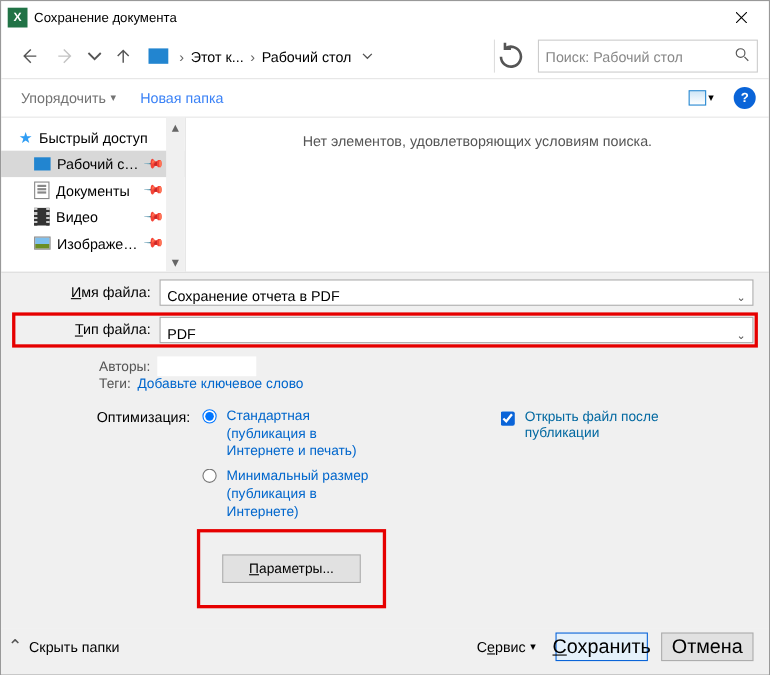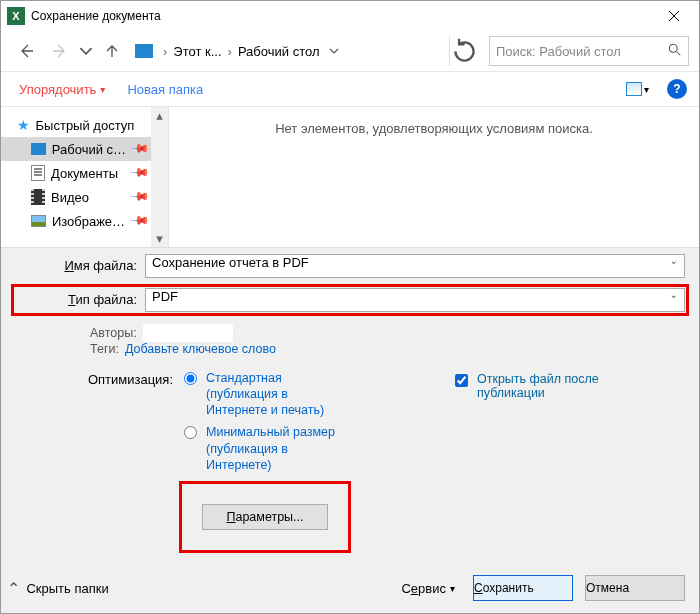--- a/index.html
+++ b/index.html
@@ -15,21 +15,21 @@
   .navbtn svg { width:16px; height:16px; }
   .breadcrumb { flex: 1; height: 30px; display: flex; align-items: center; padding: 0 0 0 4px; font-size: 13px; color: #000; gap:2px; }
   .breadcrumb .pcicon { width:18px; height:14px; background:#2285d0; margin-right:4px;}
   .breadcrumb .sep { color:#666; padding:0 4px; }
   .breadcrumb .bcdrop{ width:26px; display:flex; justify-content:center; color:#666; }
   .refresh { width:30px; height:30px; display:flex; align-items:center; justify-content:center; color:#555; cursor:pointer; border-left:1px solid #ddd; }
   .searchbox { width: 200px; height: 30px; border: 1px solid #ccc; display: flex; align-items: center; padding: 0 6px; font-size: 13px; color: #888; margin-left:6px;}
   .searchbox span:first-child { flex:1; }
   .searchbox .sicon{ color:#555; }
   .toolbar { height: 36px; border-top:1px solid #e5e5e5; border-bottom:1px solid #e5e5e5; display: flex; align-items: center; padding: 0 12px; font-size: 13px; }
-  .toolbar .org { color: #ef4444; padding:4px 6px; display:flex; align-items:center; gap:4px; cursor:pointer;}
+  .toolbar .org { color: #737373; padding:4px 6px; display:flex; align-items:center; gap:4px; cursor:pointer;}
   .toolbar .nf { color: #3b82f6; margin-left: 16px; cursor:pointer;}
   .toolbar .right { margin-left:auto; display:flex; align-items:center; gap:18px;}
   .toolbar .viewbtn { display:flex; align-items:center; gap:2px; cursor:pointer;}
   .toolbar .viewbox{ width:16px; height:14px; border:1px solid #2285d0; background:linear-gradient(#cfe6f7,#fff);}
   .toolbar .help { width:20px; height:20px; border-radius:50%; background:#0a64d8; color:#fff; display:flex; align-items:center; justify-content:center; font-size:12px; font-weight:bold; cursor:pointer;}
   .body { flex: 1; display: flex; min-height:0; }
   .sidebar { width: 168px; border-right: 1px solid #e5e5e5; position:relative; font-size:13px; padding-top:6px;}
   .sidebar .scrollgut{ position:absolute; right:0; top:0; bottom:0; width:17px; background:#f0f0f0;}
   .sidebar .sbtn{ position:absolute; right:0; width:17px; height:17px; background:#f0f0f0; display:flex; align-items:center; justify-content:center; color:#666;}
   .sidebar .sbtn.top{top:0;} .sidebar .sbtn.bot{bottom:0;}
@@ -42,21 +42,21 @@
   .docicon::after{content:"";position:absolute;left:2px;top:2px;right:2px;height:2px;background:#888;box-shadow:0 3px 0 #888,0 6px 0 #888;}
   .videoicon{ width:14px; height:16px; background:#333; position:relative;}
   .videoicon::before,.videoicon::after{content:"";position:absolute;top:0;bottom:0;width:3px;background:repeating-linear-gradient(#ccc,#ccc 2px,#333 2px,#333 4px);}
   .videoicon::before{left:0;} .videoicon::after{right:0;}
   .imgicon{ width:16px; height:12px; background:linear-gradient(#7ec0ee,#7ec0ee 60%,#6b8e23 60%); border:1px solid #888;}
   .pin{ color:#aaa; font-size:12px; margin-left:auto; margin-right:20px; transform:rotate(45deg);}
   .filearea { flex:1; padding-top:14px; text-align:center; font-size:13px; color:#555;}
   .lower { background:#f0f0f0; border-top:1px solid #ddd; padding:6px 14px 0 14px; font-size:13px; }
   .row { display:flex; align-items:center; margin-bottom:6px;}
   .lbl { width:130px; text-align:right; padding-right:8px; color:#000;}
-  .combo { flex:1; height:24px; background:#fff; border:1px solid #aaa; display:flex; align-items:flex-start; padding:0 6px; font-size:13px;}
+  .combo { flex:1; height:24px; background:#fff; border:1px solid #aaa; display:flex; align-items:flex-end; padding:0 6px; font-size:13px;}
   .combo .dd{ margin-left:auto; color:#555; font-size:10px;}
   .redbox{ border:3px solid #e60000; padding:1px; margin:0 -4px 6px -4px;}
   .redbox .row{ margin-bottom:0;}
   .metarow{ display:flex; padding-left:75px; margin:8px 0 14px;flex-direction:column;}
   .meta{ display:flex; align-items:center; gap:6px; font-size:12.5px;}
   .meta .mlbl{color:#555;}
   .meta .mval.link{color:#0066cc; cursor:pointer;}
   .optrow{ display:flex; padding-left:40px;}
   .optlbl{ width:124px; text-align:right; padding-right:6px; color:#000; padding-top:2px;}
   .opts{ width:172px;}
@@ -65,21 +65,21 @@
   .radio label{ color:#0066cc; cursor:pointer; font-size:12.5px;}
   .chkcol{ margin-left:100px; padding-top:2px;}
   .chk{ display:flex; align-items:flex-start; gap:6px;}
   .chk input{ margin-top:2px; accent-color:#0a64d8; cursor:pointer;}
   .chk label{ font-size:12.5px; color:#0369a1;}
   .paramsbox{ border:3px solid #e60000; padding:20px; width:172px; margin-left:164px; margin-top:2px; margin-bottom:18px; display:flex; justify-content:center;}
   .parambtn{ width:150px; height:26px; background:#e1e1e1; border:1px solid #adadad; font-size:12.5px; cursor:pointer; display:flex; align-items:center; justify-content:center;}
   .footer{ display:flex; align-items:center; padding:4px 14px 12px 6px; background:#f0f0f0;}
   .hidef{ display:flex; align-items:center; gap:6px; font-size:13px; cursor:pointer;}
   .footer .srv{ margin-left:auto; display:flex; align-items:center; gap:4px; font-size:13px; color:#000; cursor:pointer; padding:0 6px;}
-  .btn{ width:100px; height:26px; margin-left:12px; background:#e1e1e1; border:1px solid #adadad; font-size:12px; cursor:pointer; display:flex; align-items:center; justify-content:flex-start;}
+  .btn{ width:84px; height:26px; margin-left:12px; background:#e1e1e1; border:1px solid #adadad; font-size:18px; cursor:pointer; display:flex; align-items:center; justify-content:center;}
   .btn.primary{ border:1px solid #0a64d8; background:#e5f1fb;}
 </style>
 </head>
 <body>
 
 <div class="window">
   <div class="titlebar">
     <div class="appicon">X</div>
     <div class="title">Сохранение документа</div>
     <div class="close">

